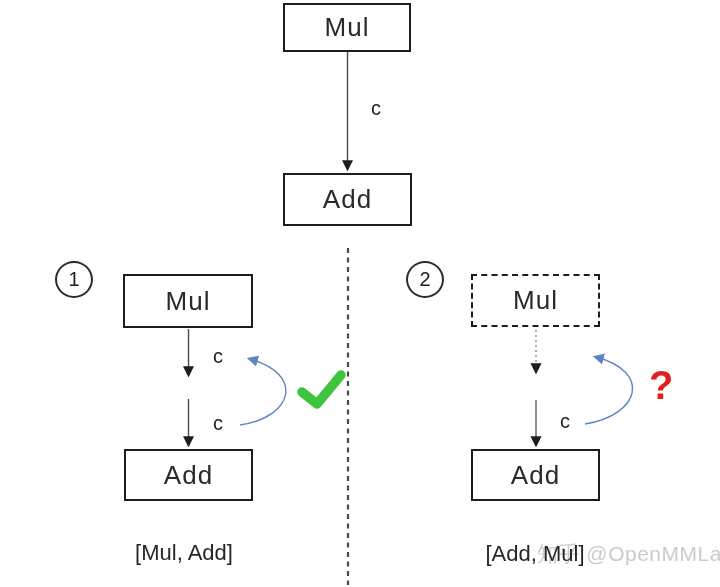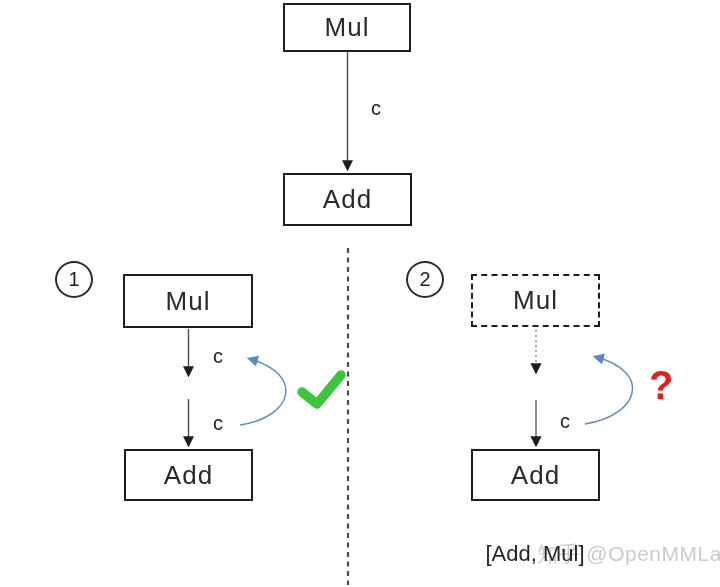--- a/index.html
+++ b/index.html
@@ -122,20 +122,21 @@
     <span>1</span>
   </div>
   <div class="node" style="left:123px; top:274px; width:130px; height:54px;">
     <span>Mul</span>
   </div>
   <div class="edge-label" style="left:213px; top:345px;">c</div>
   <div class="edge-label" style="left:213px; top:412px;">c</div>
   <div class="node" style="left:124px; top:449px; width:129px; height:52px;">
     <span>Add</span>
   </div>
+  <div class="result-label" style="left:104px; top:540px;">[Mul, Add]</div>
 
   <div class="badge" style="left:406px; top:261px;">
     <span>2</span>
   </div>
   <div class="node dashed" style="left:471px; top:274px; width:129px; height:53px;">
     <span>Mul</span>
   </div>
   <div class="edge-label" style="left:560px; top:410px;">c</div>
   <div class="question-mark">?</div>
   <div class="node" style="left:471px; top:449px; width:129px; height:52px;">

